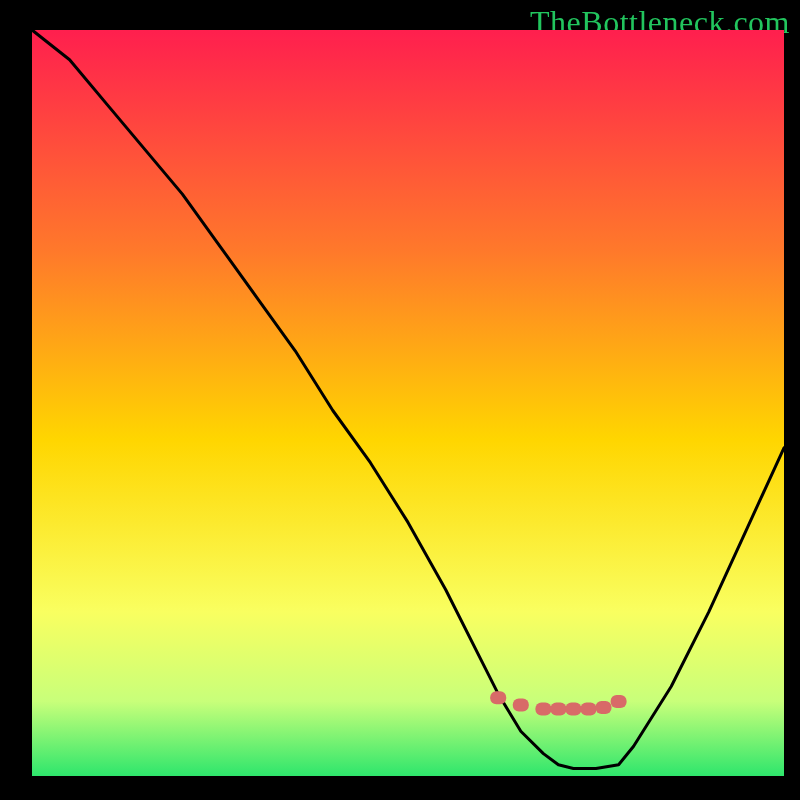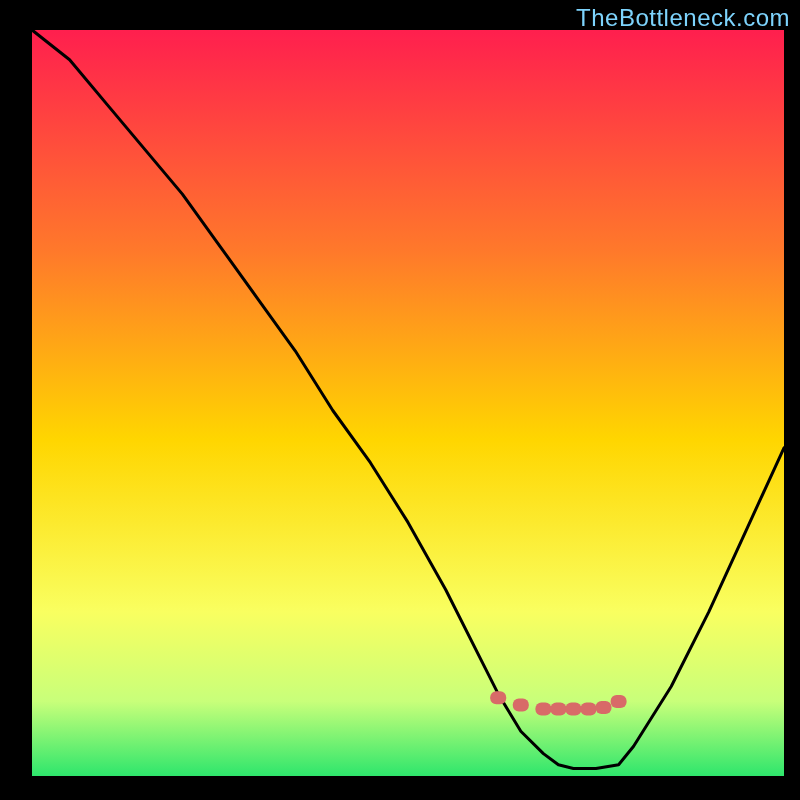--- a/index.html
+++ b/index.html
@@ -15,23 +15,23 @@
     left: 0;
     top: 0;
     width: 800px;
     height: 800px;
     background: #000000;
   }
   .watermark {
     position: absolute;
     top: 4px;
     right: 10px;
-    color: #7dd3fc;
-    font-family: Liberation Sans, sans-serif;
-    font-size: 24px;
+    color: #22c55e;
+    font-family: Liberation Serif, serif;
+    font-size: 32px;
     font-weight: 400;
     letter-spacing: 0.5px;
   }
   svg {
     position: absolute;
     left: 0;
     top: 0;
   }
 </style>
 </head>

